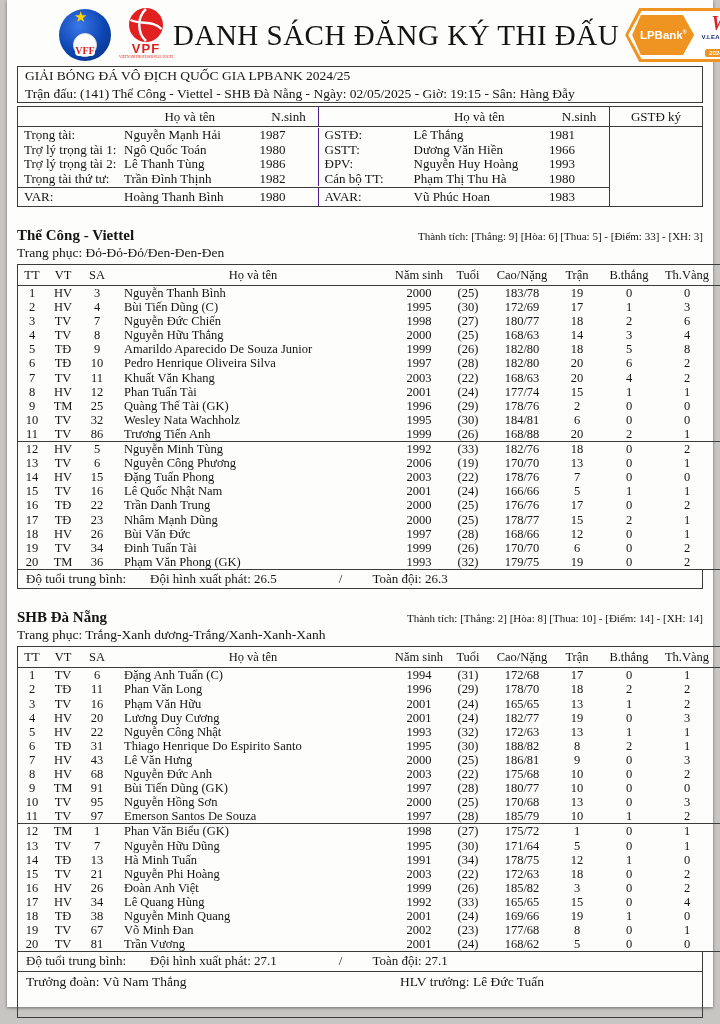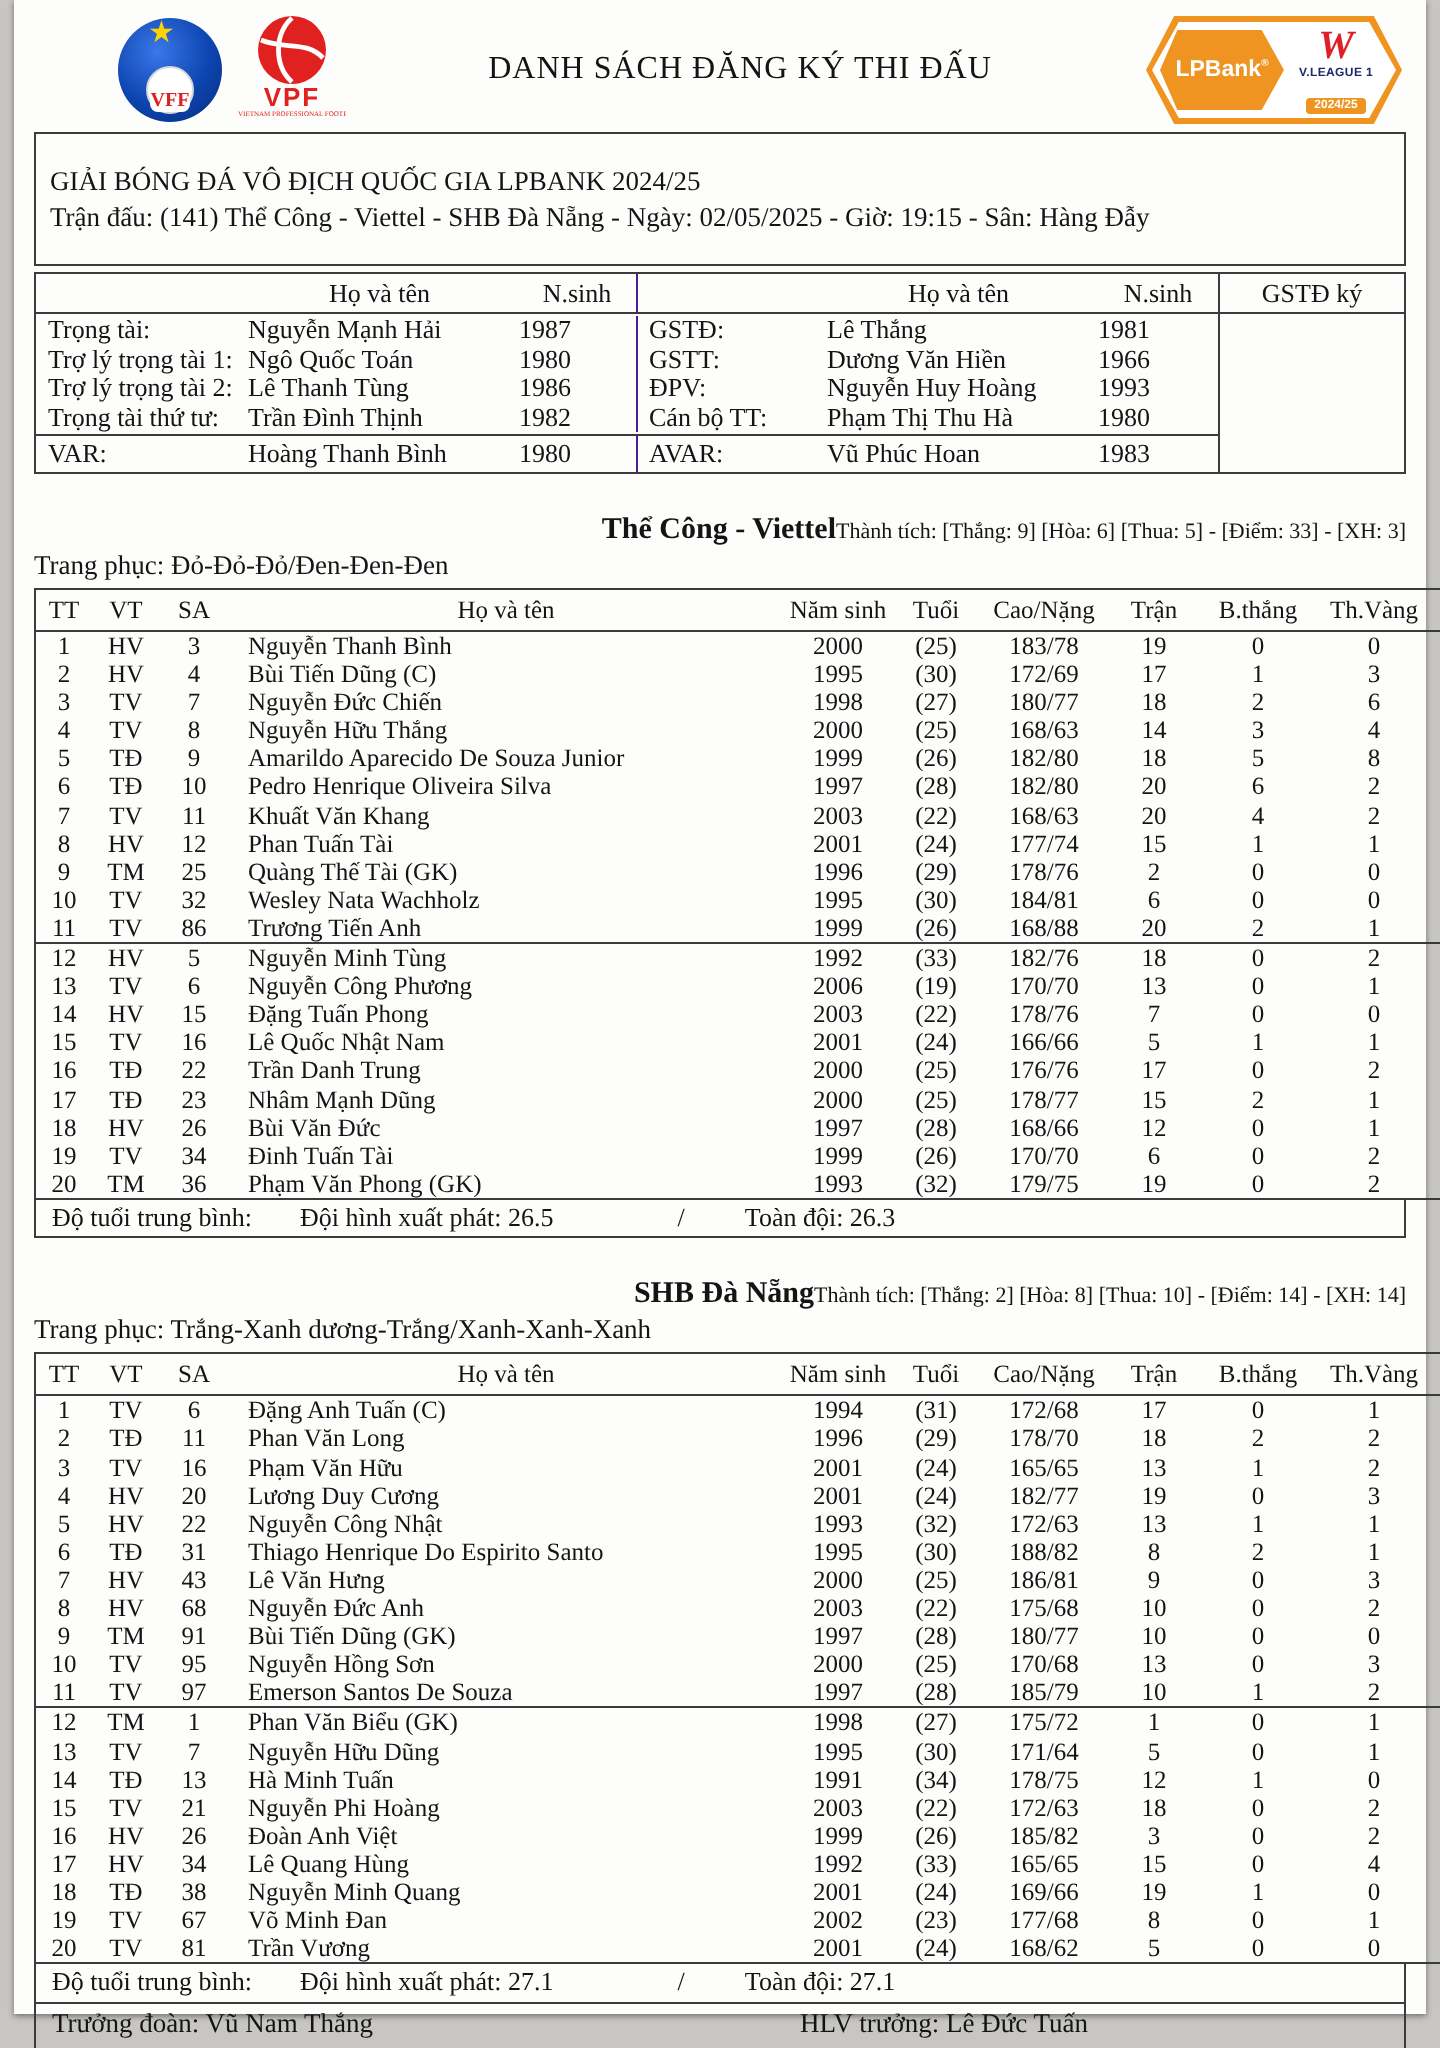--- a/index.html
+++ b/index.html
@@ -21,58 +21,58 @@
     position:relative;flex:0 0 auto;}
   .vff-star{position:absolute;left:15px;top:1px;color:#ffd200;font-size:15px;line-height:15px;}
   .vff-ball{position:absolute;left:14px;bottom:4px;width:24px;height:24px;border-radius:50%;
     background:#fff;border:1px solid #d8d8d8;display:flex;align-items:flex-end;justify-content:center;box-sizing:border-box;}
   .vff-ball span{font-size:10px;font-weight:bold;color:#e02020;background:#fff;border-radius:4px;line-height:8px;padding-bottom:1px;}
   .vpf-logo{width:54px;height:56px;text-align:center;flex:0 0 auto;}
   .vpf-logo svg{display:block;margin:0 auto;}
   .vpf-text{font-size:13px;font-weight:bold;color:#e0211f;line-height:12px;letter-spacing:1px;
     font-family:"Liberation Sans", sans-serif;}
   .vpf-sub{font-size:3.5px;color:#e0211f;line-height:4px;overflow:hidden;white-space:nowrap;}
-  .doc-title{flex:1;text-align:center;font-size:16px;letter-spacing:.5px;white-space:nowrap;
+  .doc-title{flex:1;text-align:center;font-size:29px;letter-spacing:.5px;white-space:nowrap;
     padding-right:6px;}
   
   .badge{width:128px;height:54px;position:relative;flex:0 0 auto;margin-right:2px;}
   .badge-outer{position:absolute;inset:0;background:#ef9420;
     clip-path:polygon(11% 0,89% 0,100% 50%,89% 100%,11% 100%,0 50%);}
   .badge-inner{position:absolute;left:3px;top:3px;right:3px;bottom:3px;background:#fff;
     clip-path:polygon(11% 0,89% 0,100% 50%,89% 100%,11% 100%,0 50%);}
   .badge-left{position:absolute;left:7px;top:7px;width:62px;height:40px;background:#ef9420;
     clip-path:polygon(0 50%,14% 0,82% 0,100% 50%,82% 100%,14% 100%);
     display:flex;align-items:center;justify-content:center;}
   .badge-bank{color:#fff;font-weight:bold;font-size:11.5px;font-family:"Liberation Sans", sans-serif;}
   .badge-reg{font-size:5px;vertical-align:super;}
   .badge-right{position:absolute;right:10px;top:4px;width:46px;height:46px;text-align:center;}
   .badge-script{font-style:italic;font-weight:bold;color:#e02028;font-size:20px;line-height:22px;
     font-family:"Liberation Serif", serif;}
   .badge-league{font-size:6px;font-weight:bold;color:#1b2a6b;line-height:7px;
     font-family:"Liberation Sans", sans-serif;letter-spacing:.2px;}
   .badge-season{display:inline-block;font-size:6px;font-weight:bold;color:#fff;background:#ef9420;
     border-radius:2px;padding:1px 4px;margin-top:1px;font-family:"Liberation Sans", sans-serif;}
   
-  .info-box{border:1.6px solid #3b3b3b;padding:15px 7px;font-size:13.5px;line-height:17.5px;margin-top:2px;}
+  .info-box{border:1.6px solid #3b3b3b;padding:0 7px;font-size:13.5px;line-height:17.5px;margin-top:2px;}
   
   .off-table{display:flex;border:1.6px solid #3b3b3b;margin-top:3px;font-size:13px;}
   .off-main{flex:1;min-width:0;}
   .off-grid{display:grid;grid-template-columns:102px 1fr 58px 92px 1fr 60px;}
   .off-header{border-bottom:1px solid #3b3b3b;height:19px;line-height:19px;text-align:center;}
   .off-rows{padding:1px 0;}
   .off-row{line-height:14.5px;}
   .off-var{border-top:1px solid #3b3b3b;line-height:18px;}
   .cell-role{padding-left:6px;white-space:nowrap;}
   .cell-name{padding-left:4px;white-space:nowrap;}
   .cell-year{text-align:left;}
   .mid-div{border-left:1px solid #4c1d95;}
   .off-sign{width:92px;border-left:1px solid #3b3b3b;text-align:center;}
   .off-sign-head{height:19px;line-height:19px;border-bottom:1px solid #3b3b3b;}
   
-  .team-head{display:flex;justify-content:flex-end;align-items:baseline;margin-top:7px;}
+  .team-head{display:flex;justify-content:space-between;align-items:baseline;margin-top:7px;}
   .team-name{font-weight:bold;font-size:15px;}
   .team-record{font-size:11px;margin-top:16px;}
   .team-kit{font-size:13.5px;margin:1px 0 3px 0;}
   table.roster{width:100%;border-collapse:collapse;table-layout:fixed;font-size:12.5px;
     border:1.6px solid #3b3b3b;}
   table.roster thead th{font-weight:normal;border-bottom:1px solid #3b3b3b;height:18px;
     white-space:nowrap;overflow:hidden;}
   table.roster td{height:14.1px;line-height:14.1px;text-align:center;white-space:nowrap;
     overflow:hidden;padding:0;}
   table.roster td.c-name{text-align:left;padding-left:10px;}

